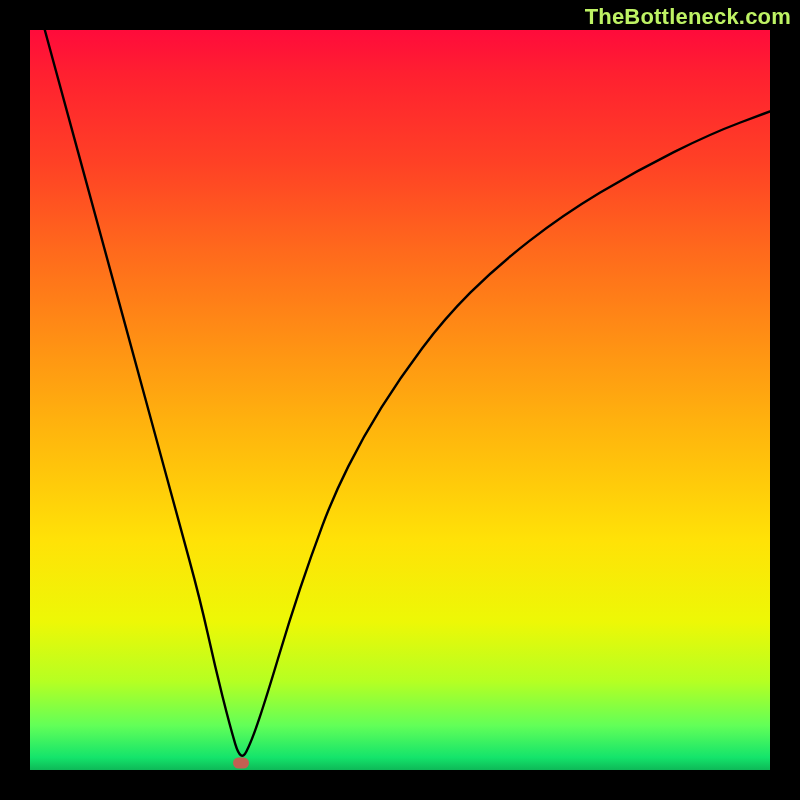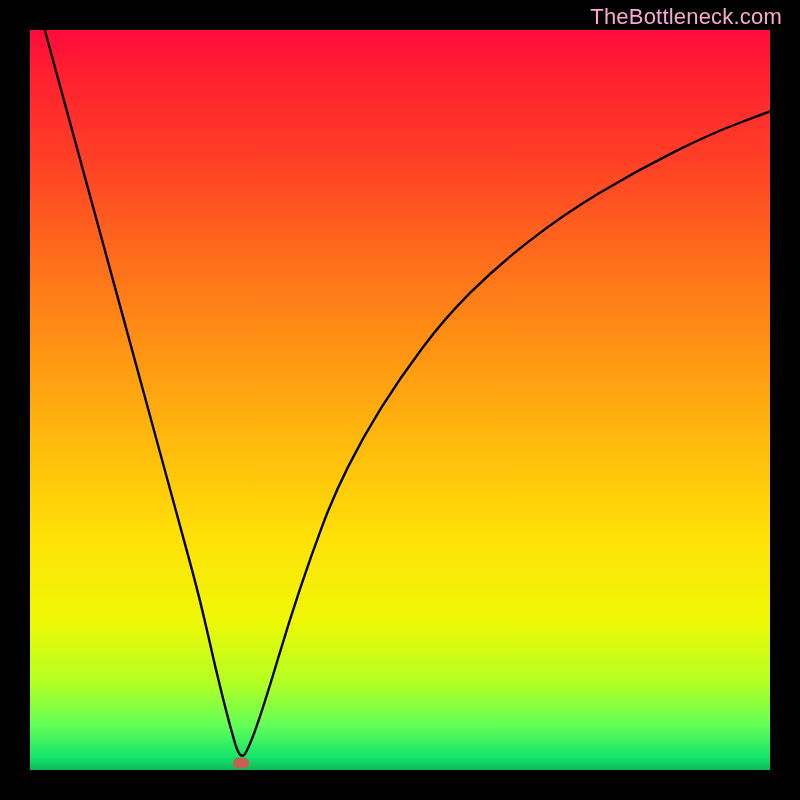--- a/index.html
+++ b/index.html
@@ -13,24 +13,24 @@
   }
   .frame {
     position: relative;
     width: 800px;
     height: 800px;
     background: #000;
   }
   .watermark {
     position: absolute;
     top: 4px;
-    right: 18px;
-    color: #f9a8d4;
+    right: 9px;
+    color: #bef264;
     font-size: 22px;
-    font-weight: 400;
+    font-weight: 700;
     letter-spacing: 0.2px;
     z-index: 20;
   }
   .plot-area {
     position: absolute;
     left: 30px;
     top: 30px;
     width: 740px;
     height: 740px;
     overflow: hidden;

